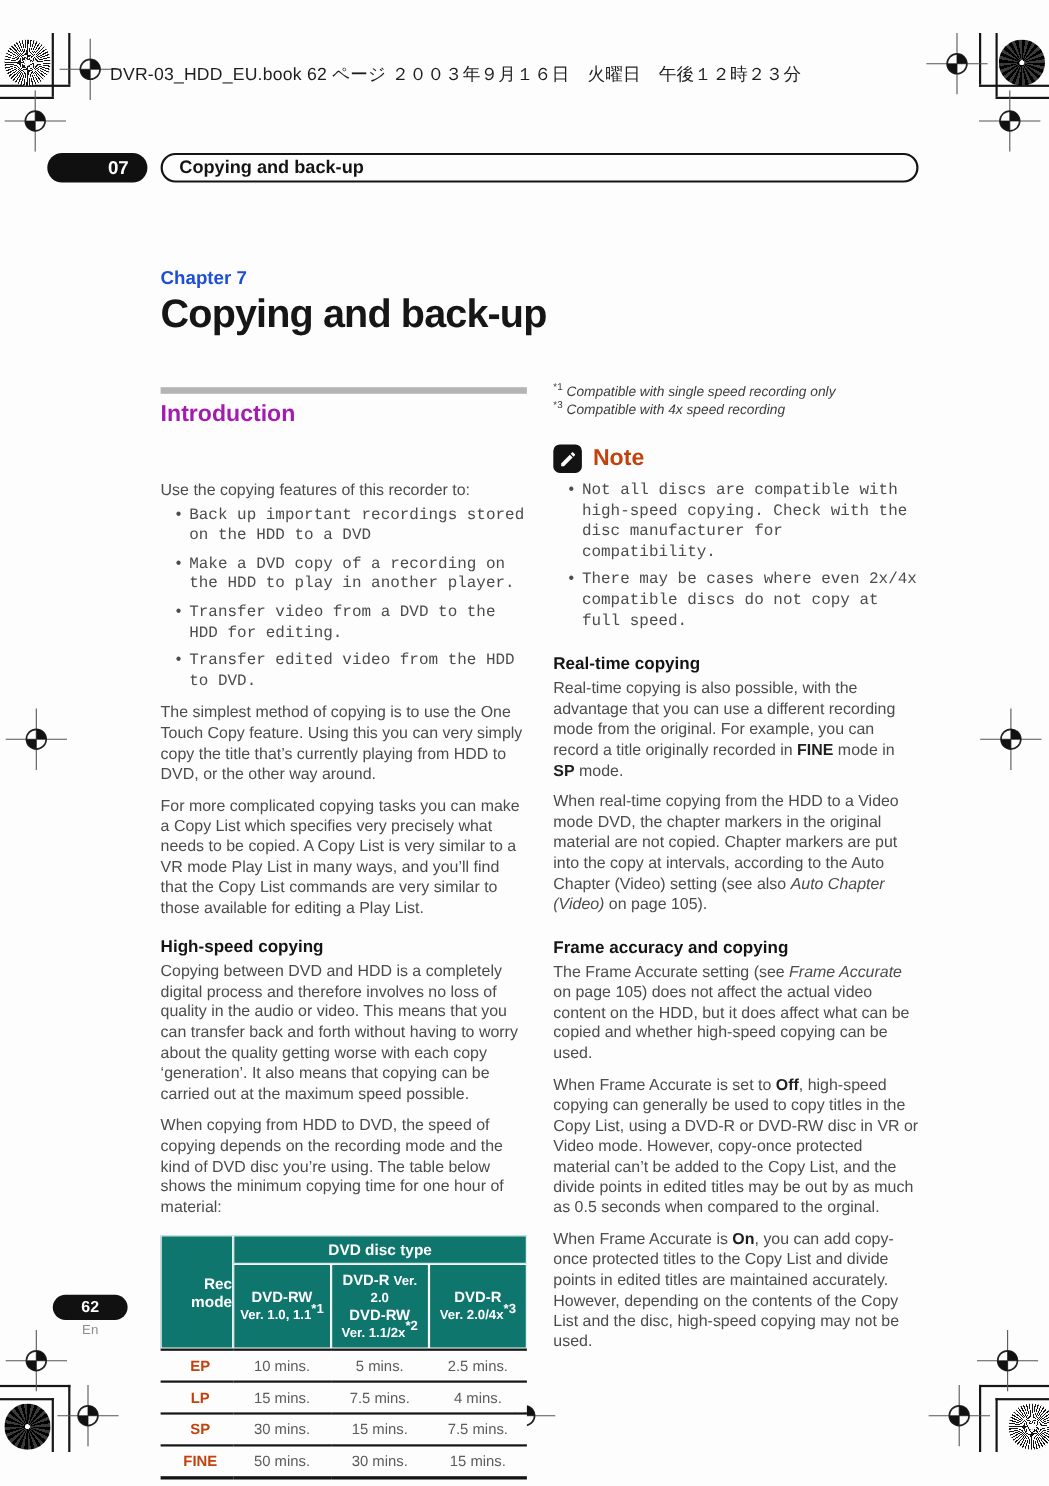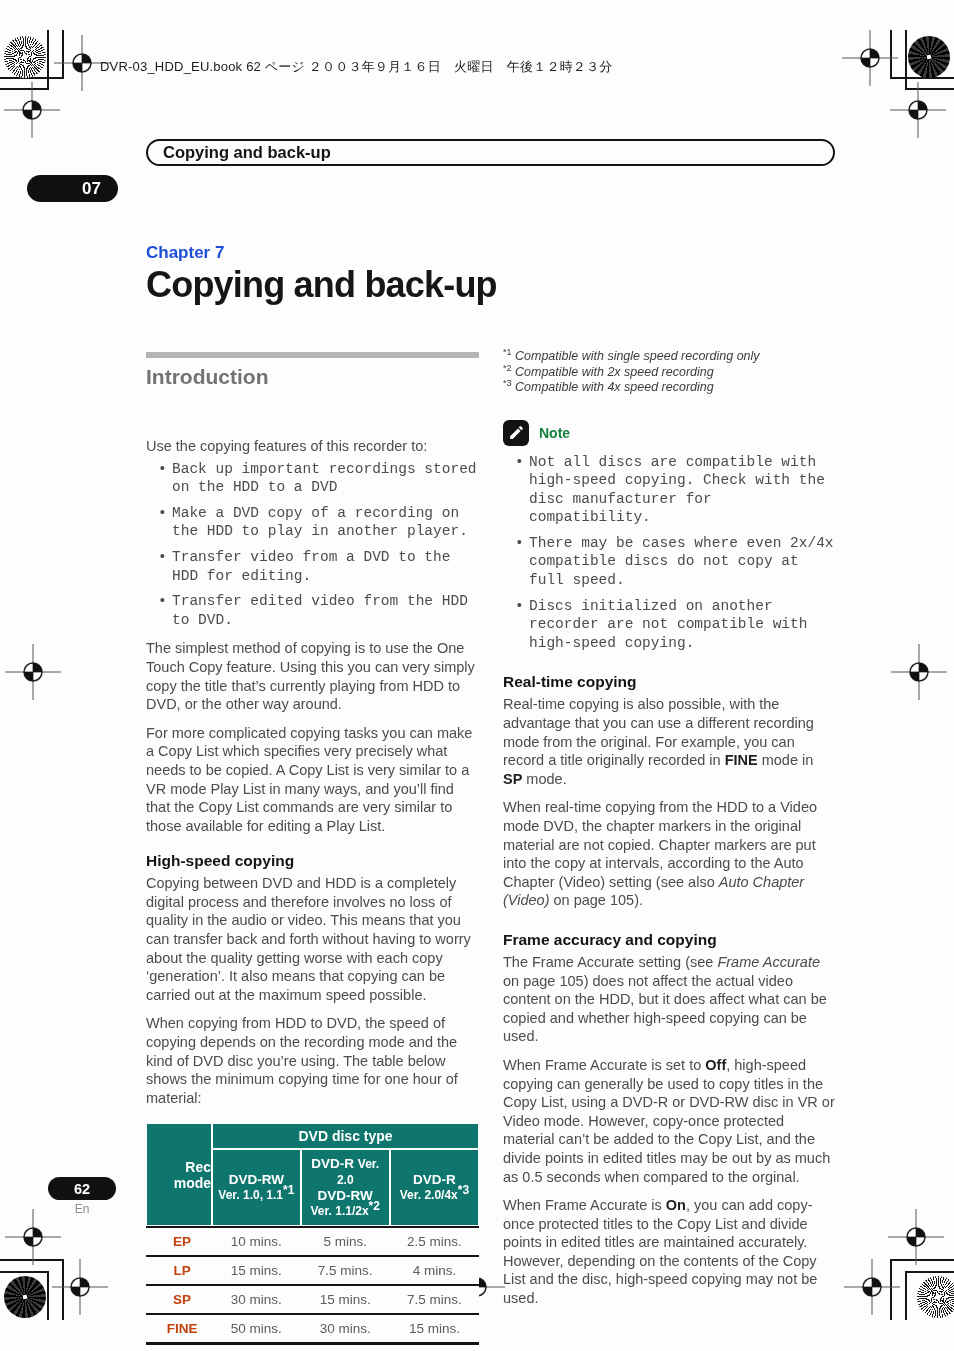--- a/index.html
+++ b/index.html
@@ -20,49 +20,49 @@
   }
   .darkdot {
     position:absolute; width:42px; height:42px; border-radius:50%;
     background:
       radial-gradient(circle at 50% 50%, #fdfdfd 0 2px, rgba(0,0,0,0) 2.5px),
       repeating-conic-gradient(#000 0deg 9deg, #3a3a3a 9deg 18deg);
   }
 
   
   .print-header {
-    position:absolute; left:100px; top:58px; font-size:13px; color:#1d1d1d;
+    position:absolute; left:100px; top:58px; font-size:16px; color:#1d1d1d;
     white-space:nowrap; letter-spacing:0.2px;
   }
 
   
   .badge-07 {
-    position:absolute; left:27px; top:139px; width:91px; height:27px;
+    position:absolute; left:43px; top:139px; width:91px; height:27px;
     background:#101010; border-radius:14px; color:#ffffff; font-weight:bold;
     font-size:17px; display:flex; align-items:center; justify-content:flex-end;
-    padding-right:17px; box-sizing:border-box;margin-top:36px;
+    padding-right:17px; box-sizing:border-box;
   }
   .section-pill {
     position:absolute; left:146px; top:139px; width:689px; height:27px;
     border:2px solid #141414; border-radius:15px; background:#fdfdfd;
     display:flex; align-items:center; padding-left:15px; box-sizing:border-box;
     font-weight:bold; font-size:16.5px; color:#141414;
   }
 
   
   .chapter { position:absolute; left:146px; top:243px; }
   .chapter-label { font-size:17px; font-weight:bold; color:#1d4ed8; }
   .chapter-title { font-size:36px; font-weight:bold; color:#161616; letter-spacing:-0.8px; margin-top:1px; }
 
   
   .col-left  { position:absolute; left:146px; top:352px; width:333px; }
   .col-right { position:absolute; left:503px; top:349px; width:333px; }
 
   .rule { height:6px; background:#b4b4b4; margin:0 0 7px 0; }
-  .h-intro { font-size:21px; font-weight:bold; color:#737373; margin:0 0 6px 0; }
+  .h-intro { font-size:21px; font-weight:bold; color:#a21caf; margin:0 0 6px 0; }
   .h-sub   { font-size:15.5px; font-weight:bold; color:#141414; margin:17px 0 4px 0; }
   .body-p  { font-size:14.5px; line-height:18.6px; color:#4c4c4c; margin:0 0 10px 0; }
   .bullets { list-style:none; margin:3px 0 10px 0; padding:0; }
   .bullets li { position:relative; padding-left:26px; margin-bottom:7px;
     font-size:14.5px; line-height:18.6px; color:#4c4c4c;font-family:Liberation Mono, monospace; }
   .bullets li::before { content:"•"; position:absolute; left:12px; top:0; color:#4c4c4c; }
 
   .b { font-weight:bold; color:#1f1f1f; }
   .i { font-style:italic; }
   .sm { font-size:12px; }
@@ -82,21 +82,21 @@
   }
   table.copy tbody th { text-align:center; padding-left:6px; color:#c2410c; font-weight:bold; }
   table.copy tbody td { text-align:center; color:#5c5c5c; }
   table.copy tbody tr:last-child th, table.copy tbody tr:last-child td { border-bottom:3px solid #141414; }
 
   
   .fnote { font-size:12.5px; line-height:15.5px; color:#3c3c3c; }
   .note-head { display:flex; align-items:center; gap:10px; margin:24px 0 7px 0; }
   .note-icon { width:26px; height:26px; background:#131313; border-radius:6px;
     display:flex; align-items:center; justify-content:center; flex:0 0 auto; }
-  .note-title { font-size:14px; font-weight:bold; color:#15803d; }
+  .note-title { font-size:21px; font-weight:bold; color:#c2410c; }
 
   
   .footer-badge {
     position:absolute; left:48px; top:1177px; width:68px; height:23px;
     background:#111111; border-radius:12px; color:#fff; font-weight:bold;
     font-size:14.5px; display:flex; align-items:center; justify-content:center;
   }
   .footer-lang { position:absolute; left:48px; top:1202px; width:68px;
     text-align:center; font-size:12px; color:#8d8d8d; }
 </style>
@@ -284,35 +284,33 @@
           <td>50 mins.</td>
           <td>30 mins.</td>
           <td>15 mins.</td>
         </tr>
       </tbody>
     </table>
   </div>
 
   <div class="col-right">
     <div class="fnote"><sup>*1</sup><span class="i"> Compatible with single speed recording only</span></div>
-    <div class="fnote"><sup>*2</sup><span class="i"> Compatible with 2x speed recording</span></div>
     <div class="fnote"><sup>*3</sup><span class="i"> Compatible with 4x speed recording</span></div>
 
     <div class="note-head">
       <span class="note-icon">
         <svg width="17" height="17" viewBox="0 0 24 24">
             <path fill="#ffffff" d="M3 17.3V21h3.7L17.8 9.9l-3.7-3.7L3 17.3zM20.7 7c.4-.4.4-1 0-1.4l-2.3-2.3c-.4-.4-1-.4-1.4 0l-1.8 1.8 3.7 3.7L20.7 7z"></path>
           </svg>
       </span>
       <span class="note-title">Note</span>
     </div>
     <ul class="bullets">
       <li><span>Not all discs are compatible with high-speed copying. Check with the disc manufacturer for compatibility.</span></li>
       <li><span>There may be cases where even 2x/4x compatible discs do not copy at full speed.</span></li>
-      <li><span>Discs initialized on another recorder are not compatible with high-speed copying.</span></li>
     </ul>
 
     <div class="h-sub" style="margin-top:21px;">Real-time copying</div>
     <p class="body-p"><span>Real-time copying is also possible, with the advantage that you can use a different recording mode from the original. For example, you can record a title originally recorded in </span><span class="b">FINE</span><span> mode in </span><span class="b">SP</span><span> mode.</span></p>
     <p class="body-p"><span>When real-time copying from the HDD to a Video mode DVD, the chapter markers in the original material are not copied. Chapter markers are put into the copy at intervals, according to the Auto Chapter (Video) setting (see also </span><span class="i">Auto Chapter (Video)</span><span> on page 105).</span></p>
 
     <div class="h-sub" style="margin-top:21px;">Frame accuracy and copying</div>
     <p class="body-p"><span>The Frame Accurate setting (see </span><span class="i">Frame Accurate</span><span> on page 105) does not affect the actual video content on the HDD, but it does affect what can be copied and whether high-speed copying can be used.</span></p>
     <p class="body-p"><span>When Frame Accurate is set to </span><span class="b">Off</span><span>, high-speed copying can generally be used to copy titles in the Copy List, using a DVD-R or DVD-RW disc in VR or Video mode. However, copy-once protected material can’t be added to the Copy List, and the divide points in edited titles may be out by as much as 0.5 seconds when compared to the orginal.</span></p>
     <p class="body-p"><span>When Frame Accurate is </span><span class="b">On</span><span>, you can add copy-once protected titles to the Copy List and divide points in edited titles are maintained accurately. However, depending on the contents of the Copy List and the disc, high-speed copying may not be used.</span></p>

